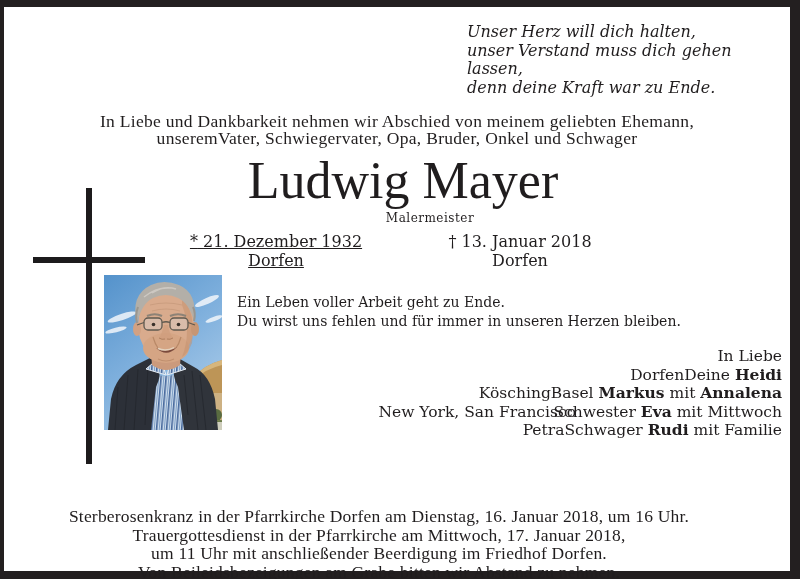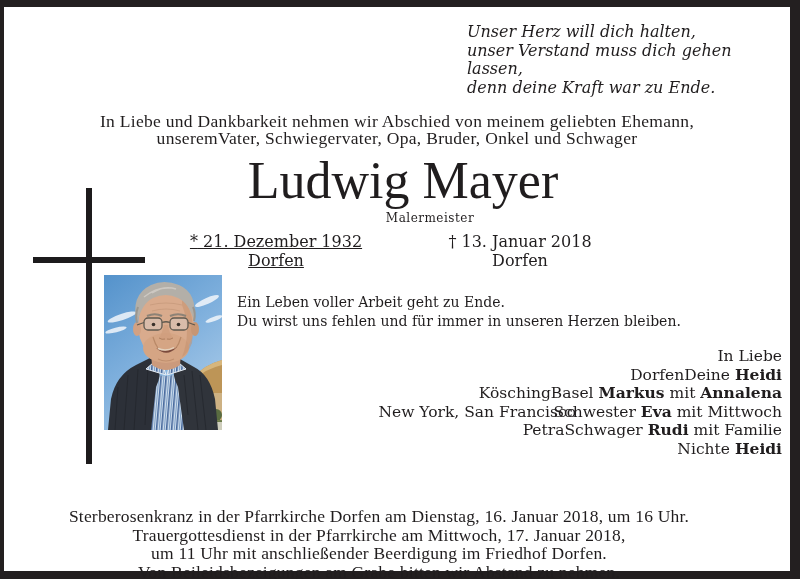--- a/index.html
+++ b/index.html
@@ -157,21 +157,20 @@
       <div>Ein Leben voller Arbeit geht zu Ende.</div>
       <div>Du wirst uns fehlen und für immer in unseren Herzen bleiben.</div>
     </div>
 
     <div class="abs mourners serif-book">
         <div class="mrow"><span class="place"></span><span><span>In Liebe</span></span></div>
         <div class="mrow"><span class="place">Dorfen</span><span><span>Deine </span><b>Heidi</b></span></div>
         <div class="mrow"><span class="place">Kösching</span><span><span>Basel </span><b>Markus</b><span> mit </span><b>Annalena</b></span></div>
         <div class="mrow"><span class="place">New York, San Francisco</span><span><span>Schwester </span><b>Eva</b><span> mit Mittwoch</span></span></div>
         <div class="mrow"><span class="place">Petra</span><span><span>Schwager </span><b>Rudi</b><span> mit Familie</span></span></div>
-        <div class="mrow"><span class="place"></span><span><span>Nichte </span><b>Heidi</b></span></div>
       </div>
 
     <div class="abs funeral serif-news">
       <div>Sterberosenkranz in der Pfarrkirche Dorfen am Dienstag, 16. Januar 2018, um 16 Uhr.</div>
       <div>Trauergottesdienst in der Pfarrkirche am Mittwoch, 17. Januar 2018,</div>
       <div>um 11 Uhr mit anschließender Beerdigung im Friedhof Dorfen.</div>
       <div>Von Beileidsbezeigungen am Grabe bitten wir Abstand zu nehmen.</div>
     </div>
 
   </div>

